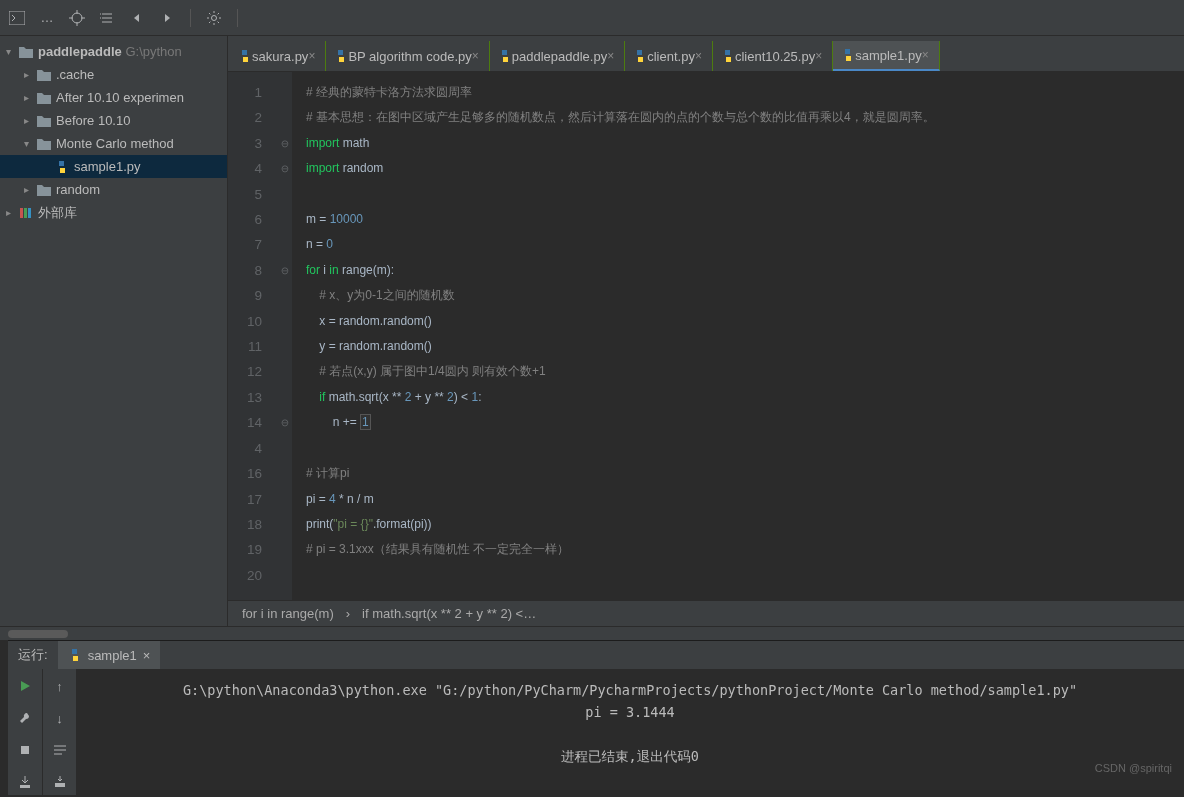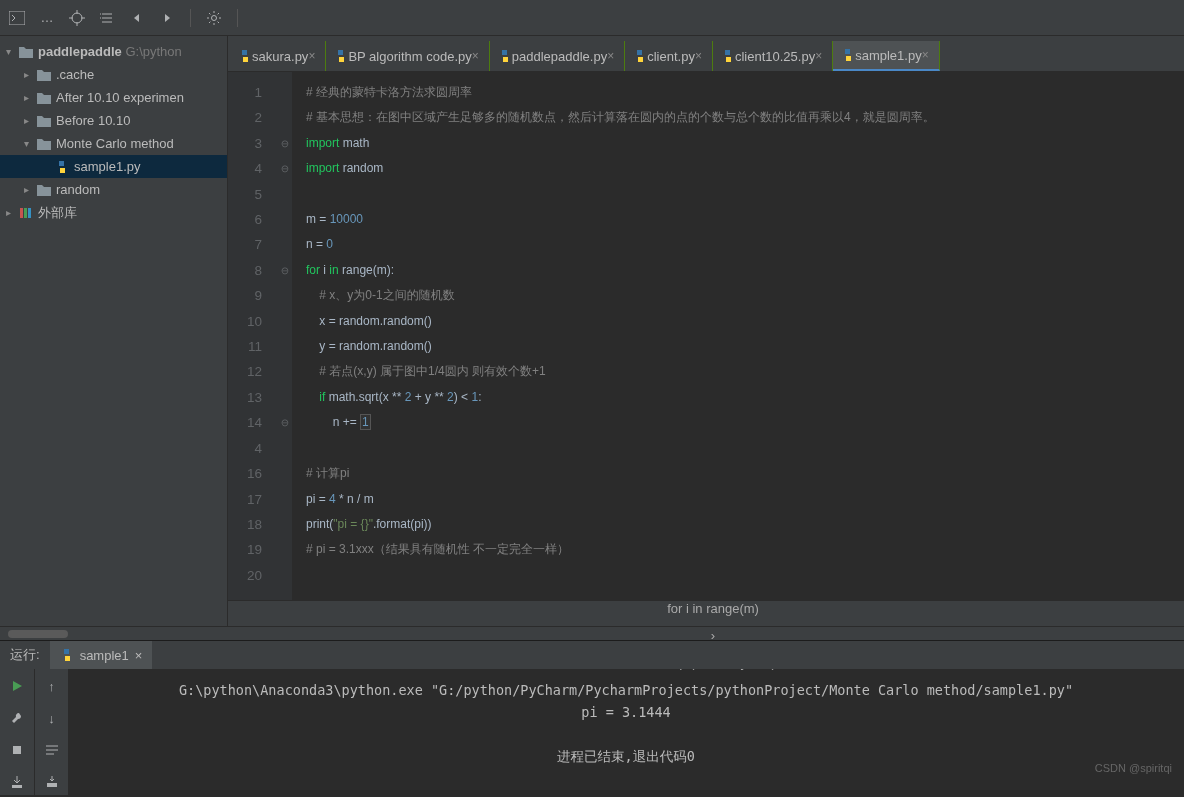--- a/index.html
+++ b/index.html
@@ -23,24 +23,24 @@
 .editor-wrap { flex:1; display:flex; flex-direction:column; background:#2b2b2b; }
 .editor { flex:1; display:flex; overflow:auto; }
 .gutter { width:50px; background:#313335; color:#606366; text-align:right; padding:8px 16px 0 0; font-family:"Consolas",monospace; font-size:13.5px; line-height:25.4px; user-select:none; }
 .code { flex:1; padding:8px 0 0 14px; font-family:"Consolas","Microsoft YaHei",monospace; font-size:12px; line-height:25.4px; white-space:pre; color:#a9b7c6; }
 .fold-col { width:14px; background:#313335; padding-top:8px; line-height:25.4px; font-size:10px; color:#606366; text-align:center; font-family:monospace; }
 .c-kw { color:#22c55e; }
 .c-str { color:#6a8759; }
 .c-num { color:#6897bb; }
 .c-cmt { color:#808080; }
 .c-highlight { background:#323232; border:1px solid #555; padding:0 1px; }
-.breadcrumb { height:26px; background:#3c3f41; border-top:1px solid #2b2b2b; display:flex; align-items:center; padding-left:14px; font-size:13px; color:#aaa; gap:12px;flex-direction:column; }
+.breadcrumb { height:26px; background:#3c3f41; border-top:1px solid #2b2b2b; display:flex; align-items:center; padding-left:14px; font-size:13px; color:#aaa; gap:12px; }
 .scrollbar-stub { height:14px; background:#3c3f41; border-top:1px solid #2b2b2b; }
 .scroll-thumb { width:60px; height:8px; background:#5a5a5a; border-radius:4px; margin:3px 0 0 8px; }
-.run-panel { height:155px; background:#2b2b2b; border-top:1px solid #1c1c1c; display:flex; flex-direction:column; }
+.run-panel { height:155px; background:#2b2b2b; border-top:1px solid #1c1c1c; display:flex; flex-direction:column;margin-left:8px; }
 .run-tabs { height:28px; background:#3c3f41; display:flex; align-items:center; }
 .run-label { padding:0 10px; color:#bbb; font-size:13px; }
 .run-tab { height:28px; padding:0 10px; display:flex; align-items:center; gap:6px; background:#4e5254; color:#bbb; cursor:pointer; }
 .run-body { flex:1; display:flex; }
 .run-tools { width:34px; background:#3c3f41; display:flex; flex-direction:column; align-items:center; padding-top:6px; gap:10px; }
 .run-tools2 { width:34px; background:#3c3f41; display:flex; flex-direction:column; align-items:center; padding-top:6px; gap:10px; border-left:1px solid #2b2b2b; }
 .console { flex:1; padding:10px 14px; font-family:"Consolas","Microsoft YaHei",monospace; font-size:13.5px; line-height:22px; color:#bbb; white-space:pre;text-align:center; }
 .watermark { position:absolute; right:12px; bottom:23px; color:#666; font-size:11px; }
 svg { display:block; }
 </style>

